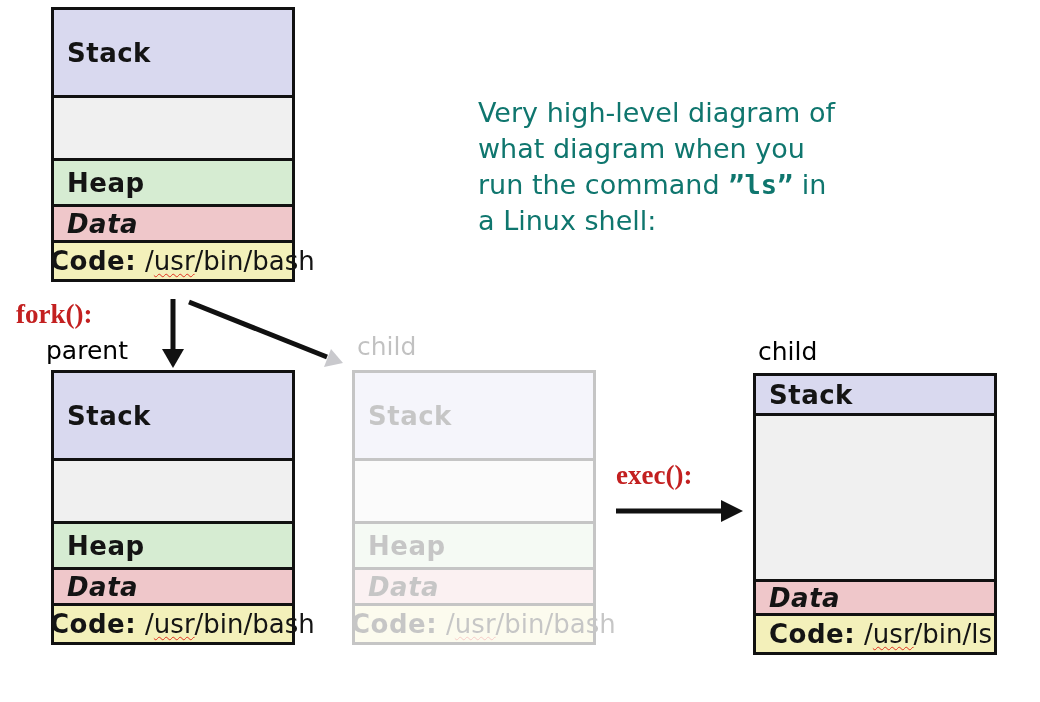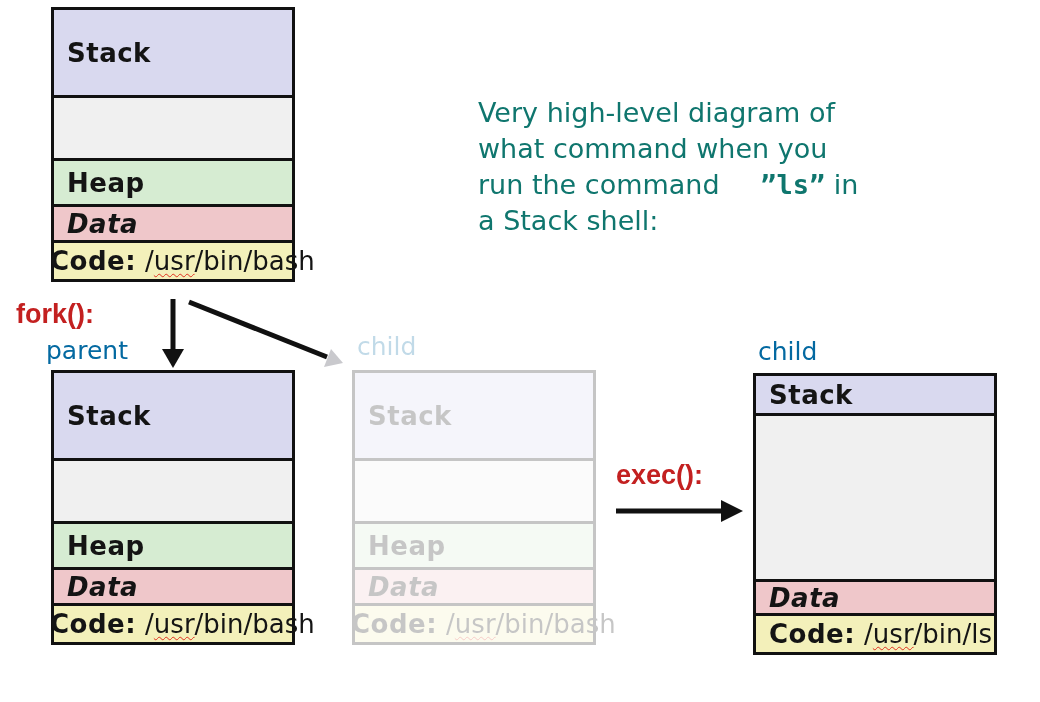--- a/index.html
+++ b/index.html
@@ -35,34 +35,33 @@
   .overflow-code .code-line{margin-left:-17px;}
   .code-path{font-weight:normal;margin-left:9px;letter-spacing:0;}
   .usr{
     text-decoration-line:underline;
     text-decoration-style:wavy;
     text-decoration-color:#e03020;
     text-decoration-thickness:1px;
     text-underline-offset:3px;
   }
   
-  .proc-label{position:absolute;font-size:25px;color:#0369a1;}
+  .proc-label{position:absolute;font-size:25px;color:#000000;}
   .fn-label{
     position:absolute;
-    font-family:Liberation Sans, sans-serif;
+    font-family:Liberation Serif, serif;
     font-weight:bold;font-size:27px;color:#c32020;white-space:nowrap;
   }
   .intro{
     position:absolute;left:478px;top:95px;width:430px;
     font-size:27px;line-height:36px;color:#0f766e;
   }
   .cmd{
     font-family:"DejaVu Sans Mono","Liberation Mono",monospace;
     font-weight:bold;
-    margin-left:32px;
   }
   
   .faded{position:absolute;left:352px;top:332px;width:244px;opacity:0.24;}
   .faded .proc-label{position:static;display:block;margin-left:5px;height:32px;}
   .faded .membox{position:relative;margin-top:6px;}
   
   #arrow-layer{position:absolute;left:0;top:0;pointer-events:none;}
 </style>
 </head>
 <body>
@@ -83,23 +82,23 @@
     <div class="sec sec-code">
       <span class="code-line">
         <span>Code:</span>
         <span class="code-path"><span>/</span><span class="usr">usr</span><span>/bin/bash</span></span>
       </span>
     </div>
   </div>
 
   <div class="intro">
     <div>Very high-level diagram of</div>
-    <div>what command when you</div>
+    <div>what diagram when you</div>
     <div><span>run the command </span><span class="cmd">”ls”</span><span> in</span></div>
-    <div>a Stack shell:</div>
+    <div>a Linux shell:</div>
   </div>
 
   <div class="fn-label" style="left:16px;top:299px;">fork():</div>
   <div class="fn-label" style="left:616px;top:460px;">exec():</div>
 
   <div class="proc-label" style="left:46px;top:336px;">parent</div>
   <div class="membox overflow-code" style="left:51px;top:370px;">
     <div class="sec sec-stack">
       <span>Stack</span>
     </div>

